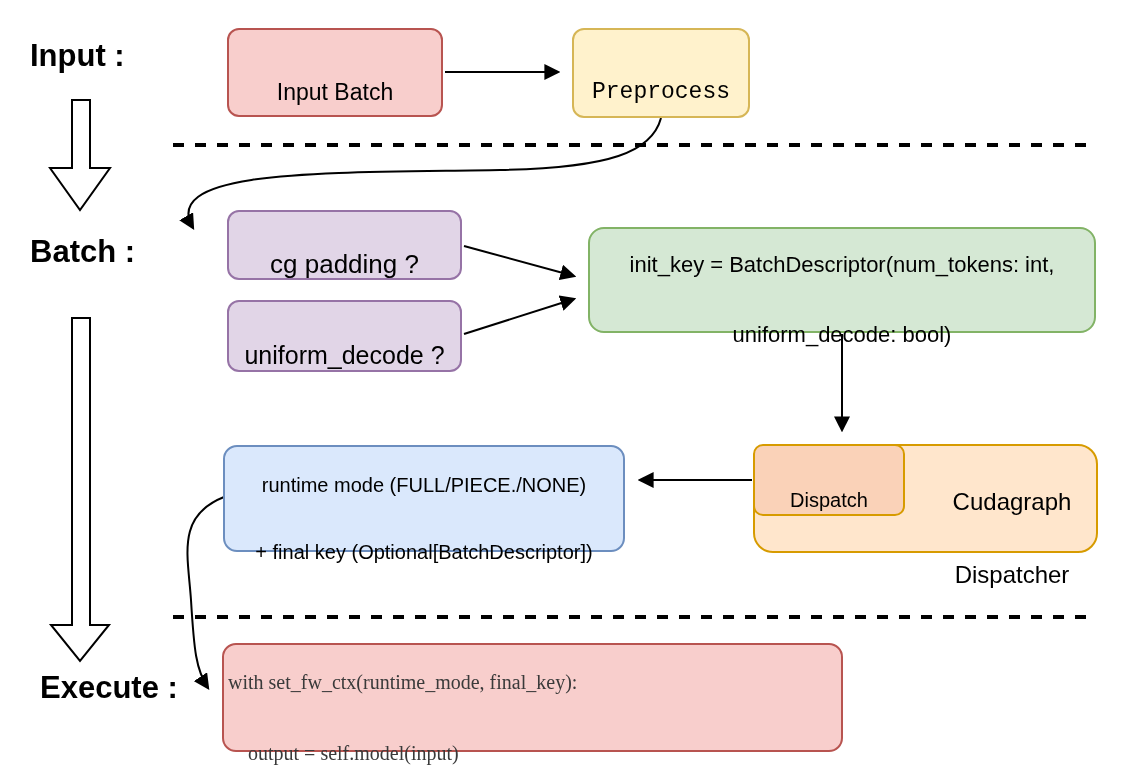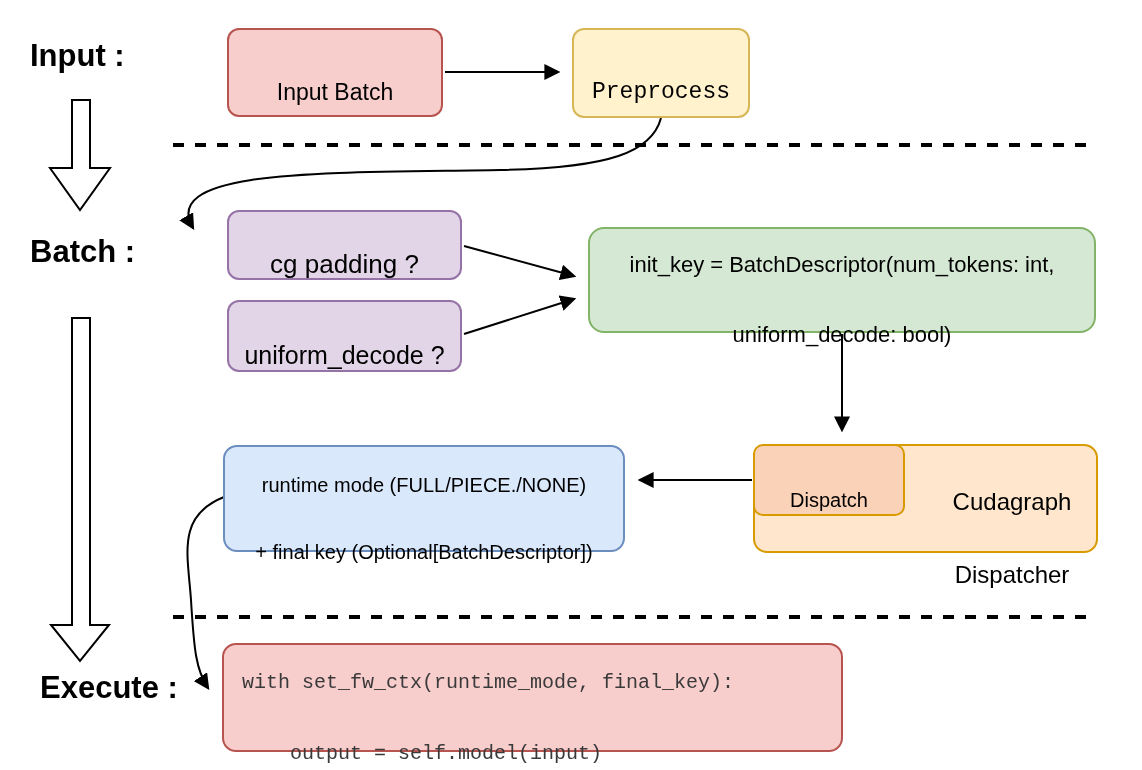--- a/index.html
+++ b/index.html
@@ -47,21 +47,21 @@
     background:#e1d5e7;border:2px solid #9673a6;font-size:25px;
   }
   #node-init-key{
     left:588px;top:227px;width:508px;height:106px;
     background:#d5e8d4;border:2px solid #82b366;font-size:22px;
     border-radius:16px;
   }
   #node-cudagraph-dispatcher{
     left:753px;top:444px;width:345px;height:109px;
     background:#ffe6cc;border:2px solid #d79b00;
-    border-radius:14px;
+    border-radius:20px;
     align-items:flex-end;
     justify-content:center;
     font-size:24px;
   }
   #node-cudagraph-dispatcher .right-text{
     width:168px;text-align:center;
   }
   #node-dispatch{
     left:753px;top:444px;width:152px;height:72px;
     background:#fad2b8;border:2px solid #d79b00;
@@ -69,25 +69,25 @@
   }
   #node-runtime-mode{
     left:223px;top:445px;width:402px;height:107px;
     background:#dae8fc;border:2px solid #6c8ebf;
     border-radius:14px;font-size:20px;
   }
   #node-execute-code{
     left:222px;top:643px;width:621px;height:109px;
     background:#f8cecc;border:2px solid #b85450;
     border-radius:14px;
-    font-family:Liberation Mono, monospace;
+    font-family:Liberation Serif, serif;
     font-size:20px;
     color:#3a3a3a;
     align-items:flex-start;
-    padding-left:18px;
+    padding-left:4px;
     line-height:1.55;
   }
   #node-execute-code div{white-space:pre;}
   svg#wires{position:absolute;left:0;top:0;width:1142px;height:770px;}
 </style>
 </head>
 <body>
 
 <div id="canvas">
 

